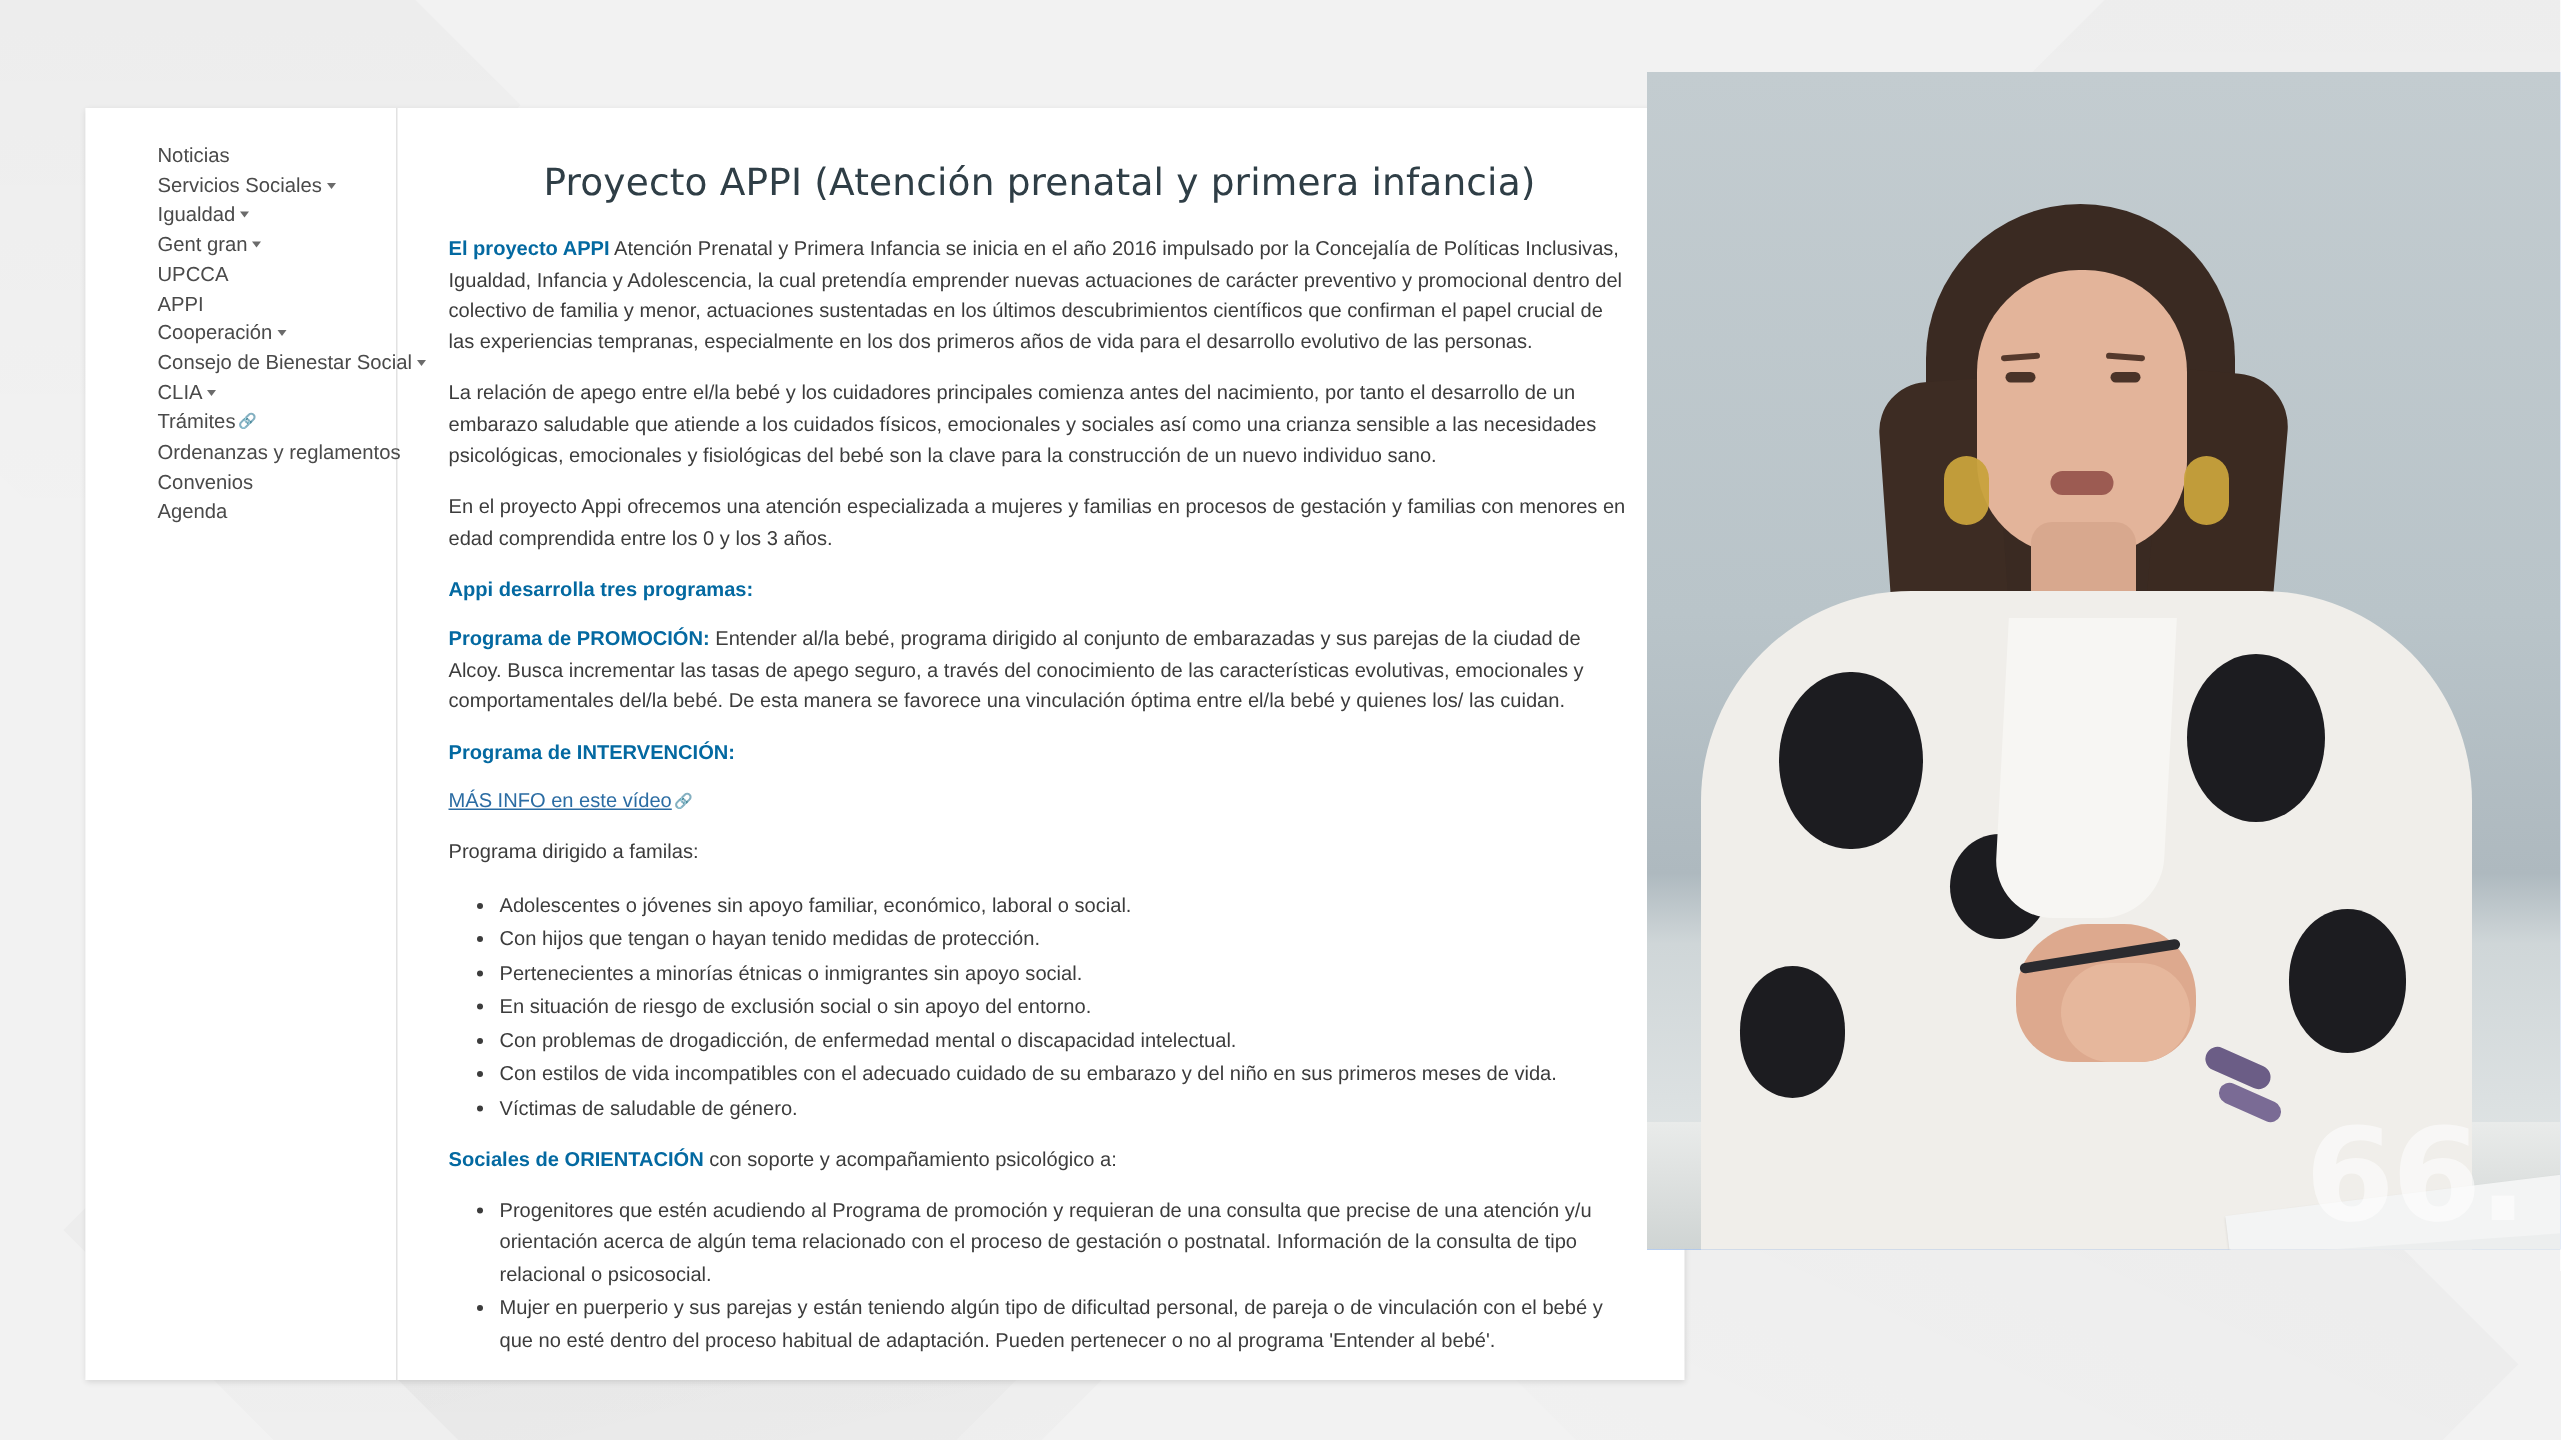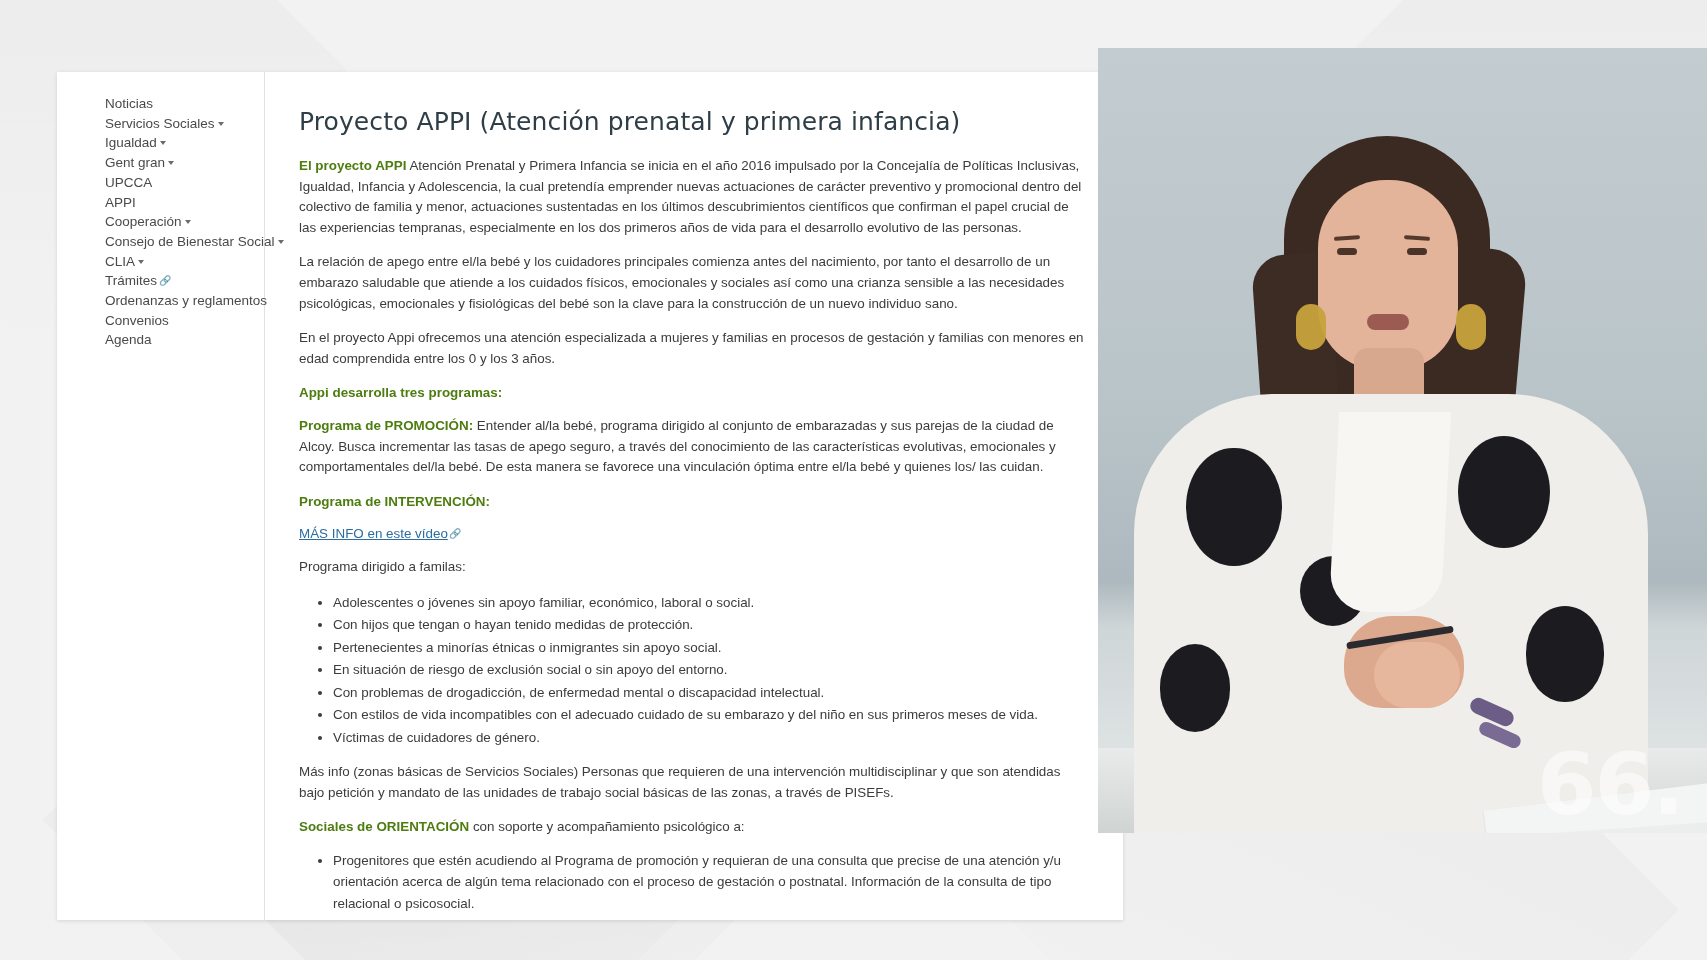--- a/index.html
+++ b/index.html
@@ -88,29 +88,30 @@
     overflow: hidden;
   }
   #article h1 {
     font-family: "DejaVu Sans", sans-serif;
     font-size: 25px;
     line-height: 32px;
     font-weight: 400;
     color: #2f3e46;
     margin: 8px 0 18px 0;
     letter-spacing: 0.1px;
+    text-align: center;
   }
   #article p {
     font-size: 13.4px;
     line-height: 20.6px;
     color: #3c3c3c;
     margin: 0 0 14px 0;
   }
   #article p.tight { margin-bottom: 12px; }
-  #article b, #article strong { font-weight: 700; color: #4d7c0f; }
+  #article b, #article strong { font-weight: 700; color: #0369a1; }
   #article ul {
     margin: 6px 0 14px 0;
     padding-left: 34px;
   }
   #article li {
     font-size: 13.4px;
     line-height: 21.5px;
     color: #3c3c3c;
     margin-bottom: 1px;
   }
@@ -294,24 +295,23 @@
 
       <p>Programa dirigido a familas:</p>
 
       <ul>
         <li>Adolescentes o jóvenes sin apoyo familiar, económico, laboral o social.</li>
         <li>Con hijos que tengan o hayan tenido medidas de protección.</li>
         <li>Pertenecientes a minorías étnicas o inmigrantes sin apoyo social.</li>
         <li>En situación de riesgo de exclusión social o sin apoyo del entorno.</li>
         <li>Con problemas de drogadicción, de enfermedad mental o discapacidad intelectual.</li>
         <li>Con estilos de vida incompatibles con el adecuado cuidado de su embarazo y del niño en sus primeros meses de vida.</li>
-        <li>Víctimas de cuidadores de género.</li>
+        <li>Víctimas de saludable de género.</li>
       </ul>
 
-      <p>Más info (zonas básicas de Servicios Sociales) Personas que requieren de una intervención multidisciplinar y que son atendidas bajo petición y mandato de las unidades de trabajo social básicas de las zonas, a través de PISEFs.</p>
 
       <p class="tight"><b>Sociales de ORIENTACIÓN</b><span> con soporte y acompañamiento psicológico a:</span></p>
 
       <ul>
         <li>Progenitores que estén acudiendo al Programa de promoción y requieran de una consulta que precise de una atención y/u orientación acerca de algún tema relacionado con el proceso de gestación o postnatal. Información de la consulta de tipo relacional o psicosocial.</li>
         <li>Mujer en puerperio y sus parejas y están teniendo algún tipo de dificultad personal, de pareja o de vinculación con el bebé y que no esté dentro del proceso habitual de adaptación. Pueden pertenecer o no al programa 'Entender al bebé'.</li>
 
       </ul>
     </main>
   </div>

